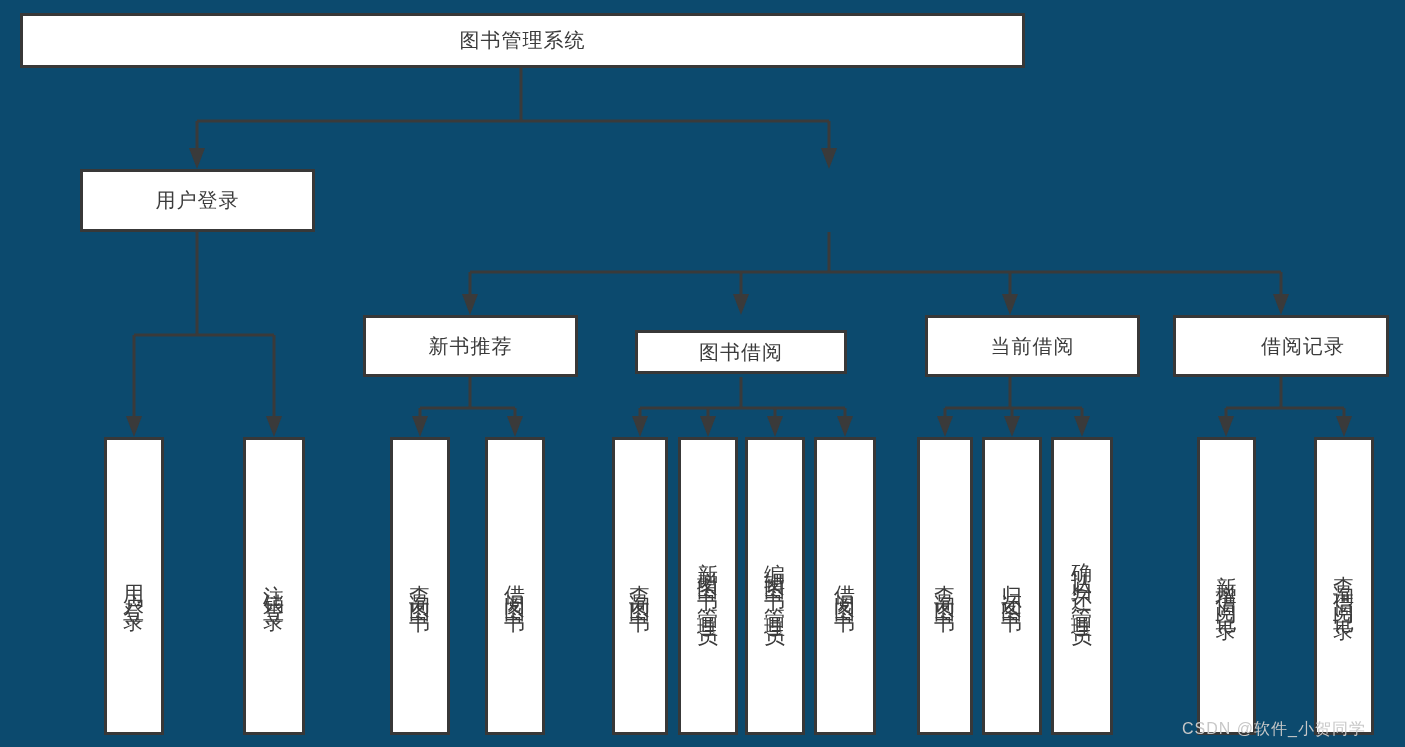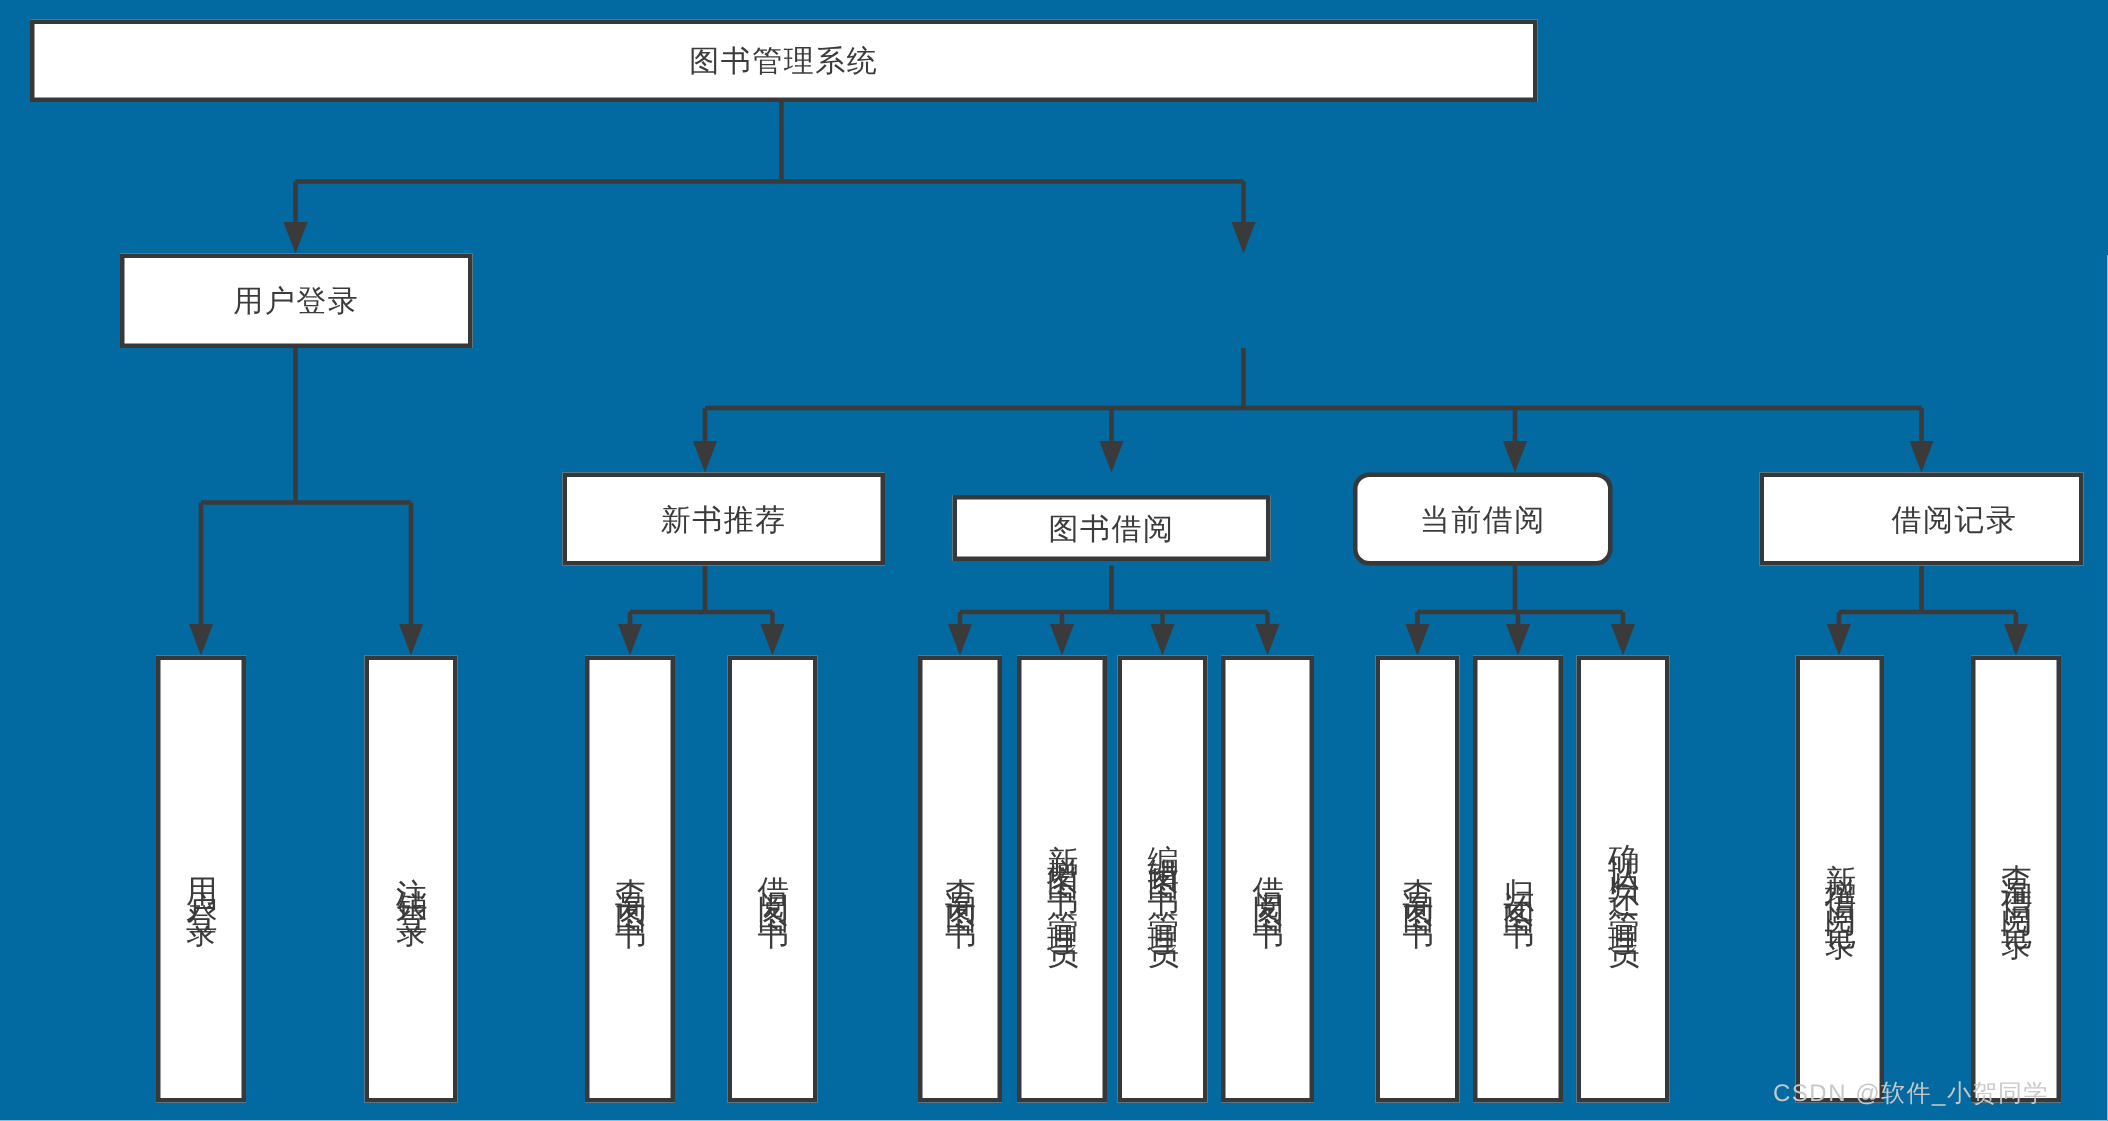--- a/index.html
+++ b/index.html
@@ -1,20 +1,20 @@
 <!DOCTYPE html>
 <html><head>
 <meta charset="utf-8">
 <style>
   html, body { margin: 0; padding: 0; background: #ffffff; }
   .canvas {
     position: relative;
     width: 1405px;
     height: 747px;
-    background: #0369a1;
+    background: #0c4a6e;
     font-family: "Liberation Sans", sans-serif;
     overflow: hidden;
   }
   .connectors {
     position: absolute;
     left: 0; top: 0;
     width: 1405px; height: 747px;
   }
   .node {
     position: absolute;
@@ -80,23 +80,23 @@
       <polygon points="1074,416 1090,416 1082,437"></polygon>
       <polygon points="1218,416 1234,416 1226,437"></polygon>
       <polygon points="1336,416 1352,416 1344,437"></polygon>
     </g>
   </svg>
 
   <div class="node hnode" style="left:20px; top:13px; width:1005px; height:55px;">图书管理系统</div>
 
   <div class="node hnode" style="left:80px; top:169px; width:235px; height:63px;">用户登录</div>
 
-  <div class="node hnode" style="left:363px; top:315px; width:215px; height:62px;margin-left:12px;">新书推荐</div>
+  <div class="node hnode" style="left:363px; top:315px; width:215px; height:62px;">新书推荐</div>
   <div class="node hnode" style="left:635px; top:330px; width:212px; height:44px;">图书借阅</div>
-  <div class="node hnode" style="left:902px; top:315px; width:173px; height:62px;border-radius:11px;">当前借阅</div>
+  <div class="node hnode" style="left:925px; top:315px; width:215px; height:62px;">当前借阅</div>
   <div class="node hnode" style="left:1173px; top:315px; width:216px; height:62px;padding-left:44px;">借阅记录</div>
 
   <div class="node leaf" style="left:104px; top:437px; width:60px; height:298px;">
     <span>用户登录</span>
   </div>
   <div class="node leaf" style="left:243px; top:437px; width:62px; height:298px;">
     <span>注销登录</span>
   </div>
 
   <div class="node leaf" style="left:390px; top:437px; width:60px; height:298px;">

